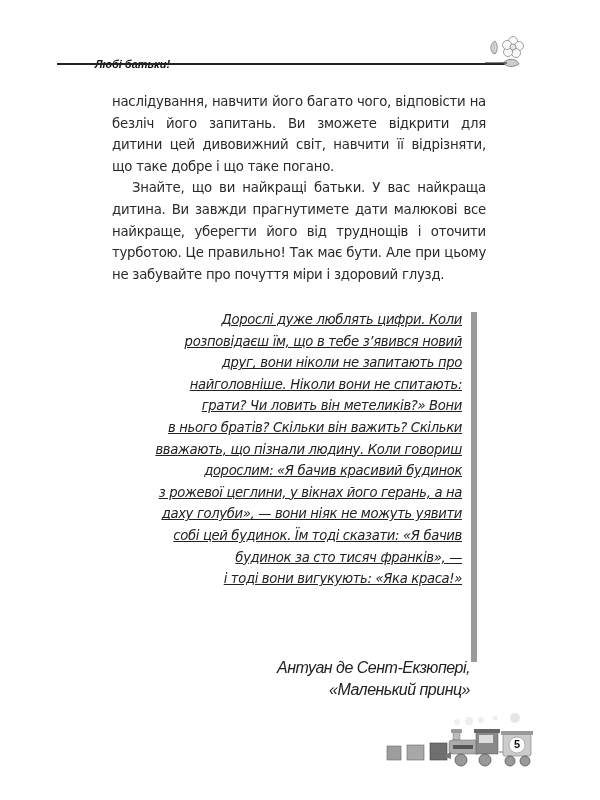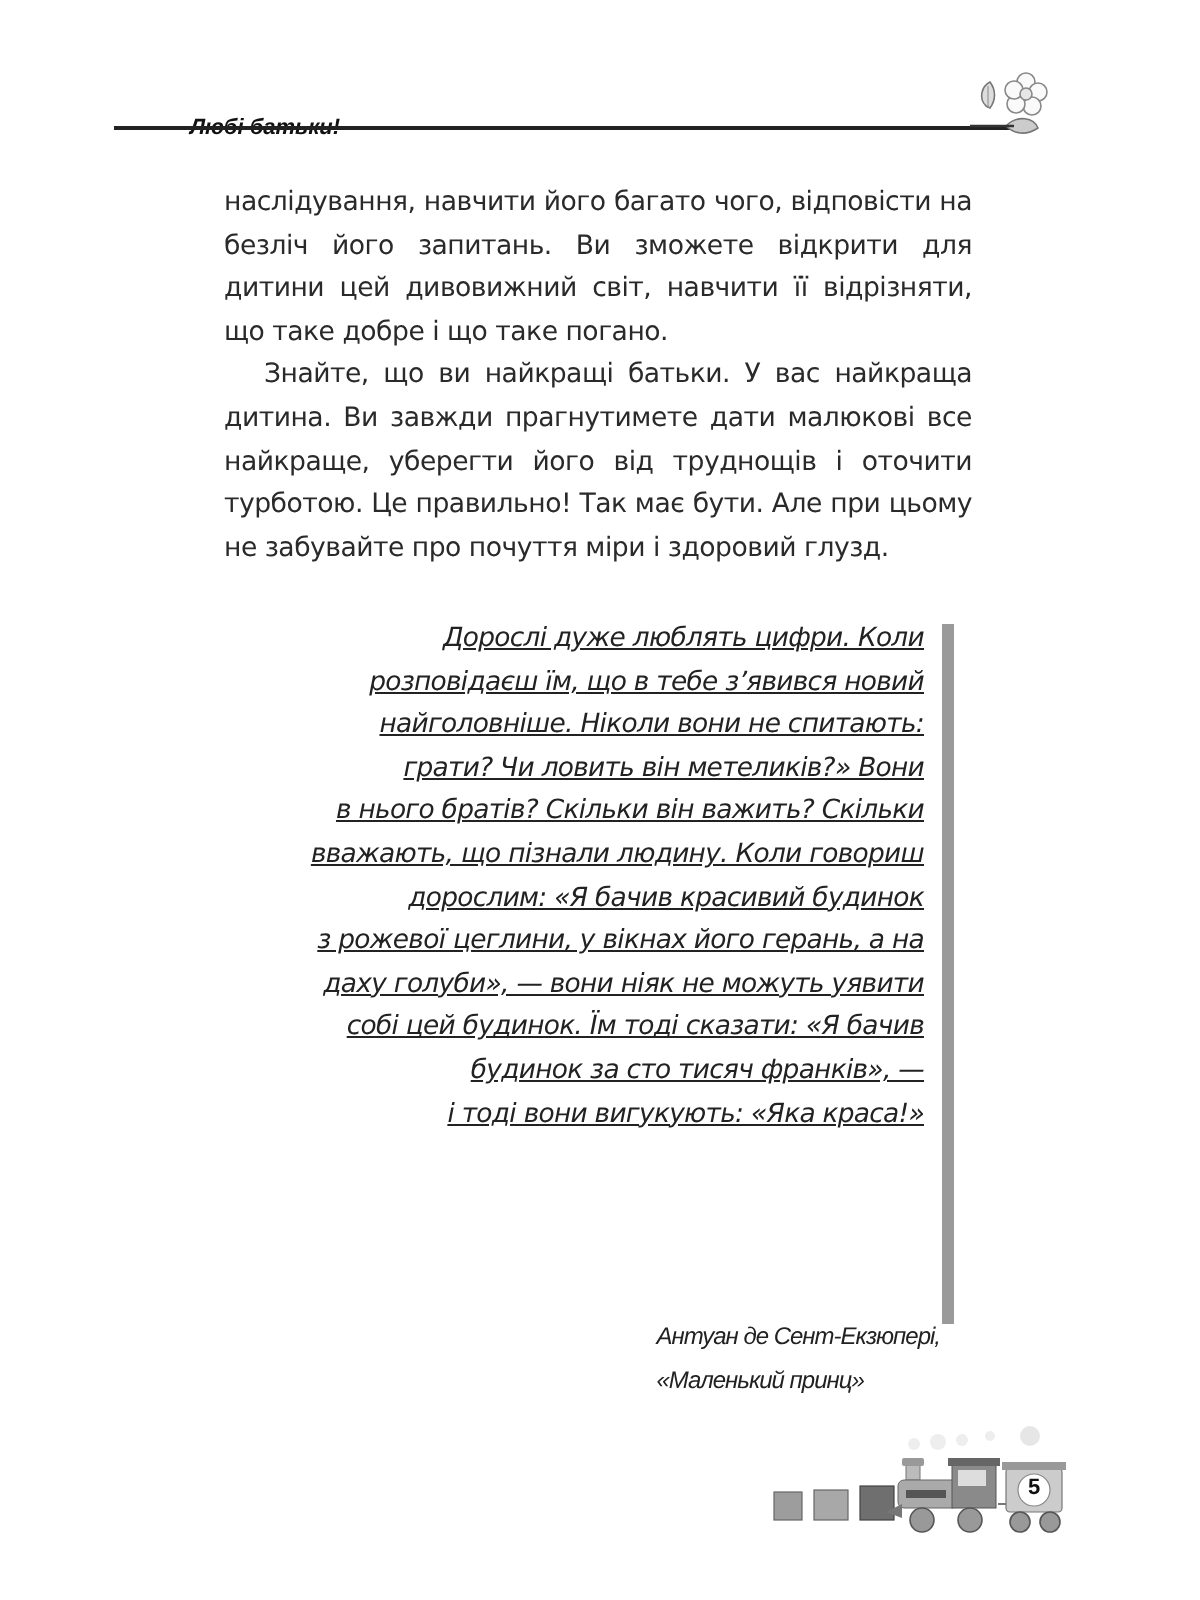--- a/index.html
+++ b/index.html
@@ -6,21 +6,21 @@
   body { width:600px; height:800px; position:relative; overflow:hidden; font-family:"DejaVu Sans", sans-serif; color:#222; }
   .header-title { position:absolute; left:95px; top:58px; font-family:"Liberation Sans", sans-serif; font-size:11px; font-weight:bold; font-style:italic; color:#111; }
   .header-rule { position:absolute; left:57px; top:63px; width:452px; height:2px; background:#222; }
   .flower { position:absolute; left:485px; top:35px; width:45px; height:40px; }
   .body-text { position:absolute; left:112px; top:91px; width:374px; font-family:"DejaVu Sans", sans-serif; font-size:13.3px; line-height:21.6px; color:#2a2a2a; text-align:justify; letter-spacing:-0.25px; }
   .body-text p { margin:0; text-indent:0; }
   .body-text p.indent { text-indent:20px; }
   .quote { position:absolute; left:120px; top:309px; width:342px; font-family:"DejaVu Sans", sans-serif; font-style:italic; font-size:13.2px; line-height:21.6px; color:#222; text-align:right; letter-spacing:-0.35px;text-decoration:underline; }
   .quote .line { display:block; white-space:nowrap; }
   .quote-bar { position:absolute; left:471px; top:312px; width:6px; height:350px; background:#9a9a9a; }
-  .attribution { position:absolute; right:130px; top:657px; font-family:"Liberation Sans", sans-serif; font-style:italic; font-size:12px; line-height:22px; color:#222; letter-spacing:-0.5px; }
+  .attribution { position:absolute; right:130px; top:657px; text-align:right; font-family:"Liberation Sans", sans-serif; font-style:italic; font-size:16px; line-height:22px; color:#222; letter-spacing:-0.5px; }
   .attribution .line { display:block; }
   .train { position:absolute; left:375px; top:712px; width:160px; height:60px; }
   .page-num { position:absolute; left:510px; top:737px; width:14px; height:14px; text-align:center; font-family:"Liberation Sans", sans-serif; font-weight:bold; font-size:11px; color:#111; line-height:14px; }
 </style>
 </head>
 <body>
 
 <div>
   <div class="header-title">Любі батьки!</div>
   <div class="header-rule"></div>
@@ -41,20 +41,21 @@
 </div>
 
 <div class="body-text">
   <p>наслідування, навчити його багато чого, відповісти на безліч його запитань. Ви зможете відкрити для дитини цей дивовижний світ, навчити її відрізняти, що таке добре і що таке погано.</p>
   <p class="indent">Знайте, що ви найкращі батьки. У вас найкраща дитина. Ви завжди прагнутимете дати малюкові все найкраще, уберегти його від труднощів і оточити турботою. Це правильно! Так має бути. Але при цьому не забувайте про почуття міри і здоровий глузд.</p>
 </div>
 
 <div class="quote">
   <span class="line">Дорослі дуже люблять цифри. Коли</span>
   <span class="line">розповідаєш їм, що в тебе з’явився новий</span>
+  <span class="line">друг, вони ніколи не запитають про</span>
   <span class="line">найголовніше. Ніколи вони не спитають:</span>
   <span class="line">грати? Чи ловить він метеликів?» Вони</span>
   <span class="line">в нього братів? Скільки він важить? Скільки</span>
   <span class="line">вважають, що пізнали людину. Коли говориш</span>
   <span class="line">дорослим: «Я бачив красивий будинок</span>
   <span class="line">з рожевої цеглини, у вікнах його герань, а на</span>
   <span class="line">даху голуби», — вони ніяк не можуть уявити</span>
   <span class="line">собі цей будинок. Їм тоді сказати: «Я бачив</span>
   <span class="line">будинок за сто тисяч франків», —</span>
   <span class="line">і тоді вони вигукують: «Яка краса!»</span>

